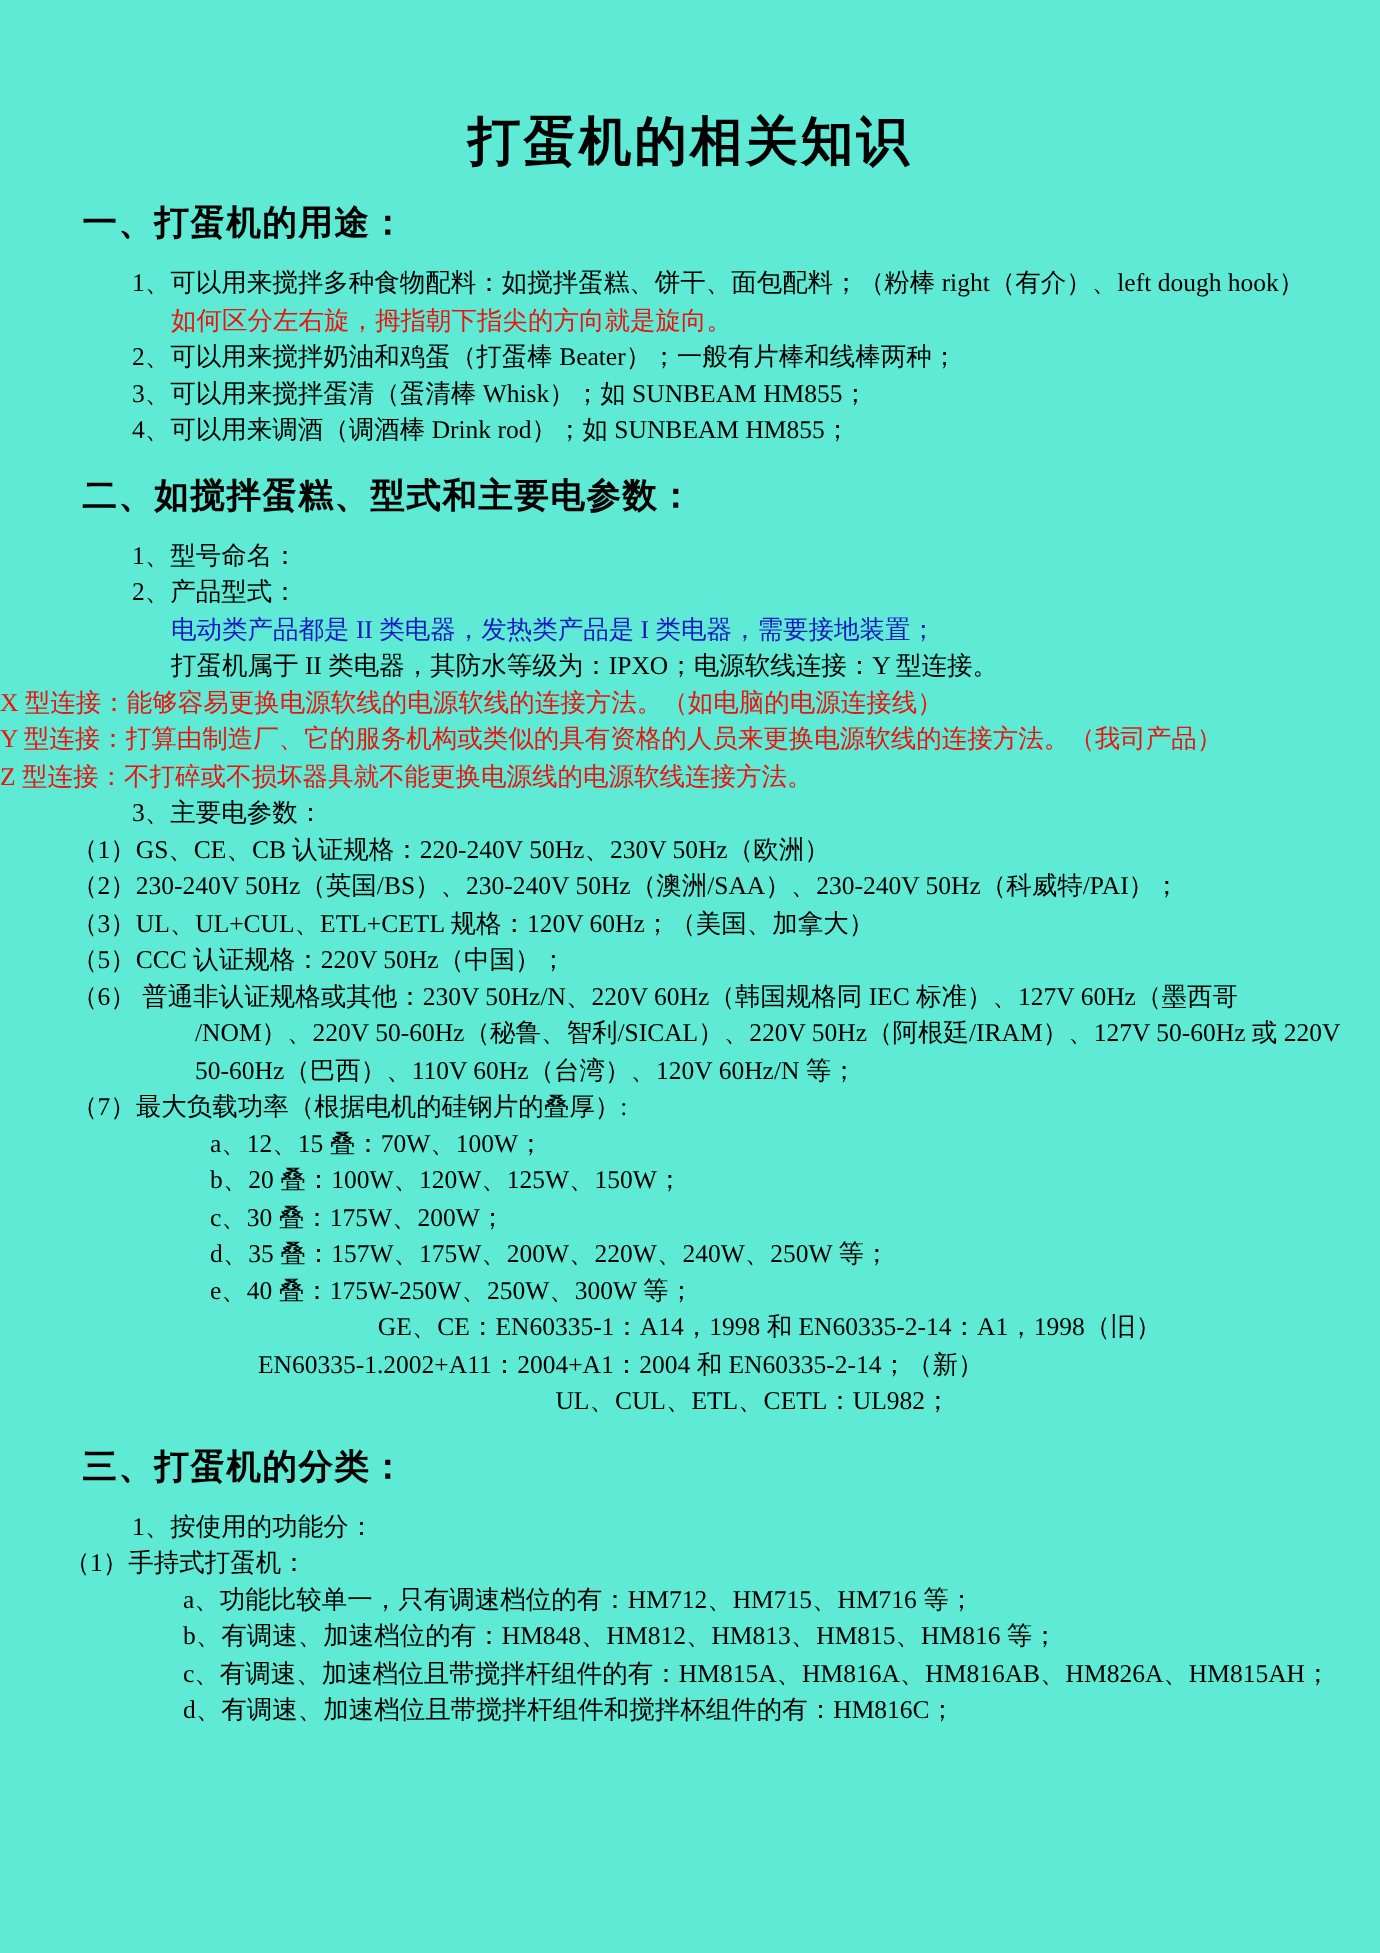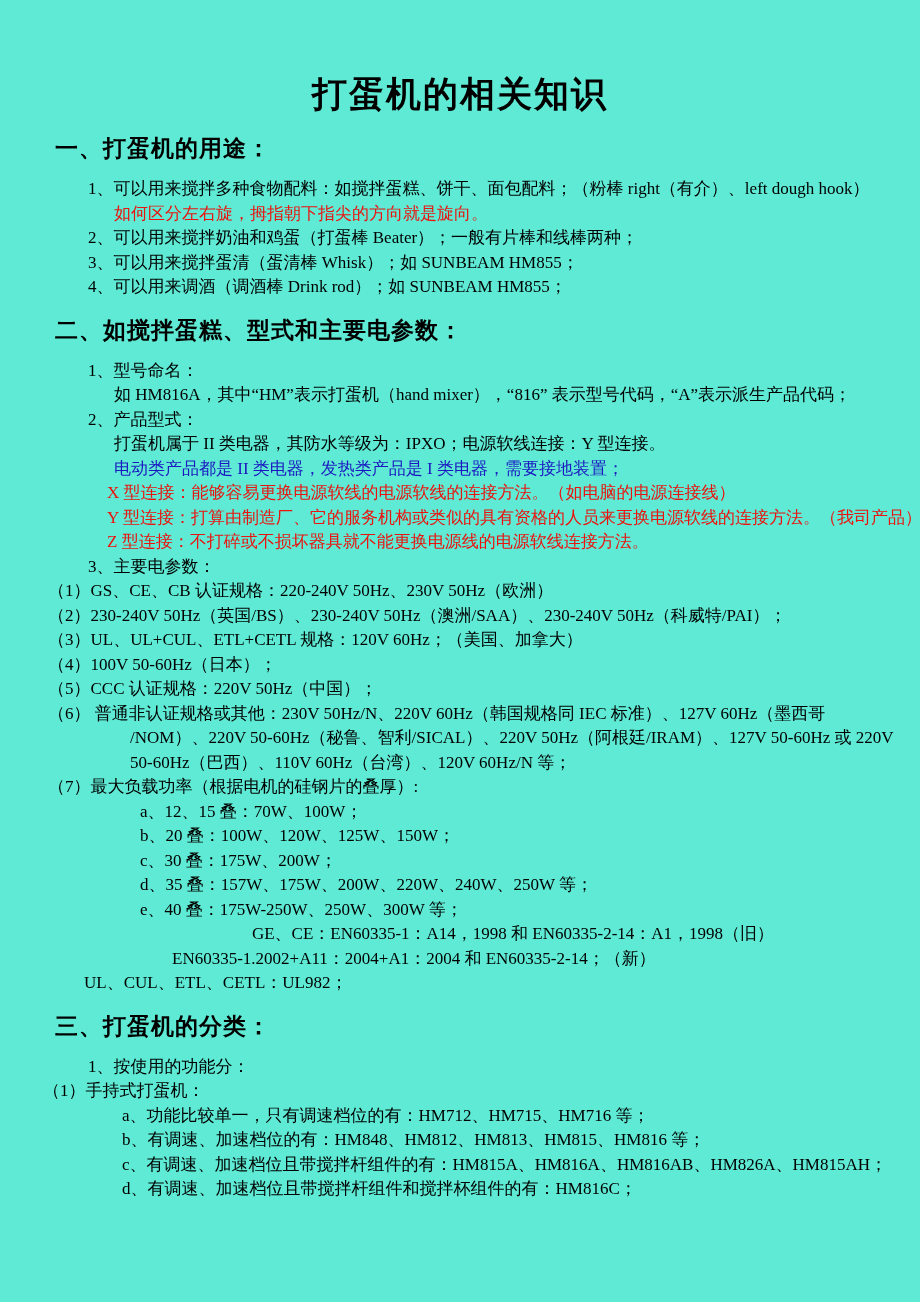--- a/index.html
+++ b/index.html
@@ -28,56 +28,54 @@
     letter-spacing:1px;
   }
   .line {
     font-size:17px;
     line-height:24.5px;
     white-space:nowrap;
   }
   
   .l1   { padding-left:88px;  }
   .l2   { padding-left:114px; }
-  .l2x  { padding-left:107px; }
+  .l2x  { }
   .l3   { padding-left:48px; }
   .l3c  { padding-left:130px;font-family:Liberation Serif, serif; }
   .l4   { padding-left:140px; }
   .ref1 { padding-left:106px;text-align:center; }
   .ref2 { padding-left:172px; }
-  .ref3 { padding-left:84px; }
+  .ref3 { padding-left:84px;text-align:center; }
   .cls1 { padding-left:43px;  }
   .cls2 { padding-left:122px; }
 </style>
 </head>
 <body>
 
 <div class="page">
   <h1 class="doc-title">打蛋机的相关知识</h1>
   <div id="sections">
       <h2 class="sec-heading">一、打蛋机的用途：</h2>
       <div class="line l1">1、可以用来搅拌多种食物配料：如搅拌蛋糕、饼干、面包配料；（粉棒  right（有介）、left dough hook）</div>
       <div class="line l2" style="color: rgb(235, 19, 14);">如何区分左右旋，拇指朝下指尖的方向就是旋向。</div>
       <div class="line l1">2、可以用来搅拌奶油和鸡蛋（打蛋棒  Beater）；一般有片棒和线棒两种；</div>
       <div class="line l1">3、可以用来搅拌蛋清（蛋清棒 Whisk）；如 SUNBEAM HM855；</div>
       <div class="line l1">4、可以用来调酒（调酒棒  Drink rod）；如 SUNBEAM HM855；</div>
       <h2 class="sec-heading">二、如搅拌蛋糕、型式和主要电参数：</h2>
       <div class="line l1">1、型号命名：</div>
-      <div class="line l2">如 HM816A，其中“HM”表示打蛋机（hand mixer），“816”  表示型号代码，“A”表示派生产品代码；</div>
       <div class="line l1">2、产品型式：</div>
+      <div class="line l2" style="color: rgb(27, 24, 193);">电动类产品都是 II 类电器，发热类产品是 I 类电器，需要接地装置；</div>
       <div class="line l2">打蛋机属于 II 类电器，其防水等级为：IPXO；电源软线连接：Y 型连接。</div>
-      <div class="line l2" style="color: rgb(27, 24, 193);">电动类产品都是 II 类电器，发热类产品是 I 类电器，需要接地装置；</div>
       <div class="line l2x" style="color: rgb(235, 19, 14);">X 型连接：能够容易更换电源软线的电源软线的连接方法。（如电脑的电源连接线）</div>
       <div class="line l2x" style="color: rgb(235, 19, 14);">Y 型连接：打算由制造厂、它的服务机构或类似的具有资格的人员来更换电源软线的连接方法。（我司产品）</div>
       <div class="line l2x" style="color: rgb(235, 19, 14);">Z 型连接：不打碎或不损坏器具就不能更换电源线的电源软线连接方法。</div>
       <div class="line l1">3、主要电参数：</div>
       <div class="line l3">（1）GS、CE、CB 认证规格：220-240V 50Hz、230V 50Hz（欧洲）</div>
       <div class="line l3">（2）230-240V 50Hz（英国/BS）、230-240V 50Hz（澳洲/SAA）、230-240V 50Hz（科威特/PAI）；</div>
       <div class="line l3">（3）UL、UL+CUL、ETL+CETL 规格：120V 60Hz；（美国、加拿大）</div>
-      <div class="line l3">（4）100V 50-60Hz（日本）；</div>
       <div class="line l3">（5）CCC 认证规格：220V 50Hz（中国）；</div>
       <div class="line l3">（6） 普通非认证规格或其他：230V 50Hz/N、220V 60Hz（韩国规格同 IEC 标准）、127V 60Hz（墨西哥</div>
       <div class="line l3c">/NOM）、220V 50-60Hz（秘鲁、智利/SICAL）、220V 50Hz（阿根廷/IRAM）、127V 50-60Hz 或 220V</div>
       <div class="line l3c">50-60Hz（巴西）、110V 60Hz（台湾）、120V 60Hz/N 等；</div>
       <div class="line l3">（7）最大负载功率（根据电机的硅钢片的叠厚）:</div>
       <div class="line l4">a、12、15 叠：70W、100W；</div>
       <div class="line l4">b、20 叠：100W、120W、125W、150W；</div>
       <div class="line l4">c、30 叠：175W、200W；</div>
       <div class="line l4">d、35 叠：157W、175W、200W、220W、240W、250W 等；</div>
       <div class="line l4">e、40 叠：175W-250W、250W、300W 等；</div>

